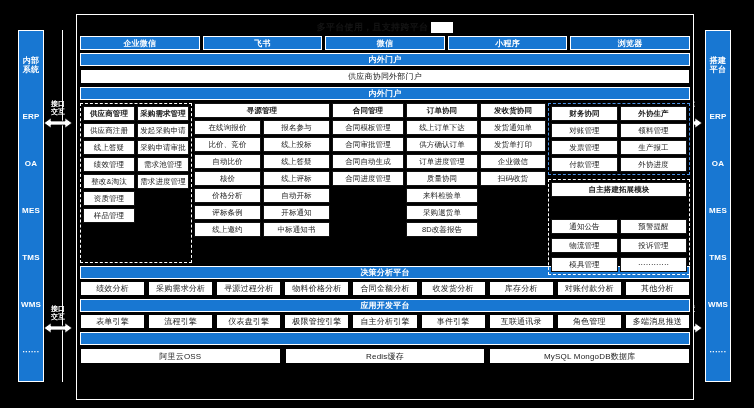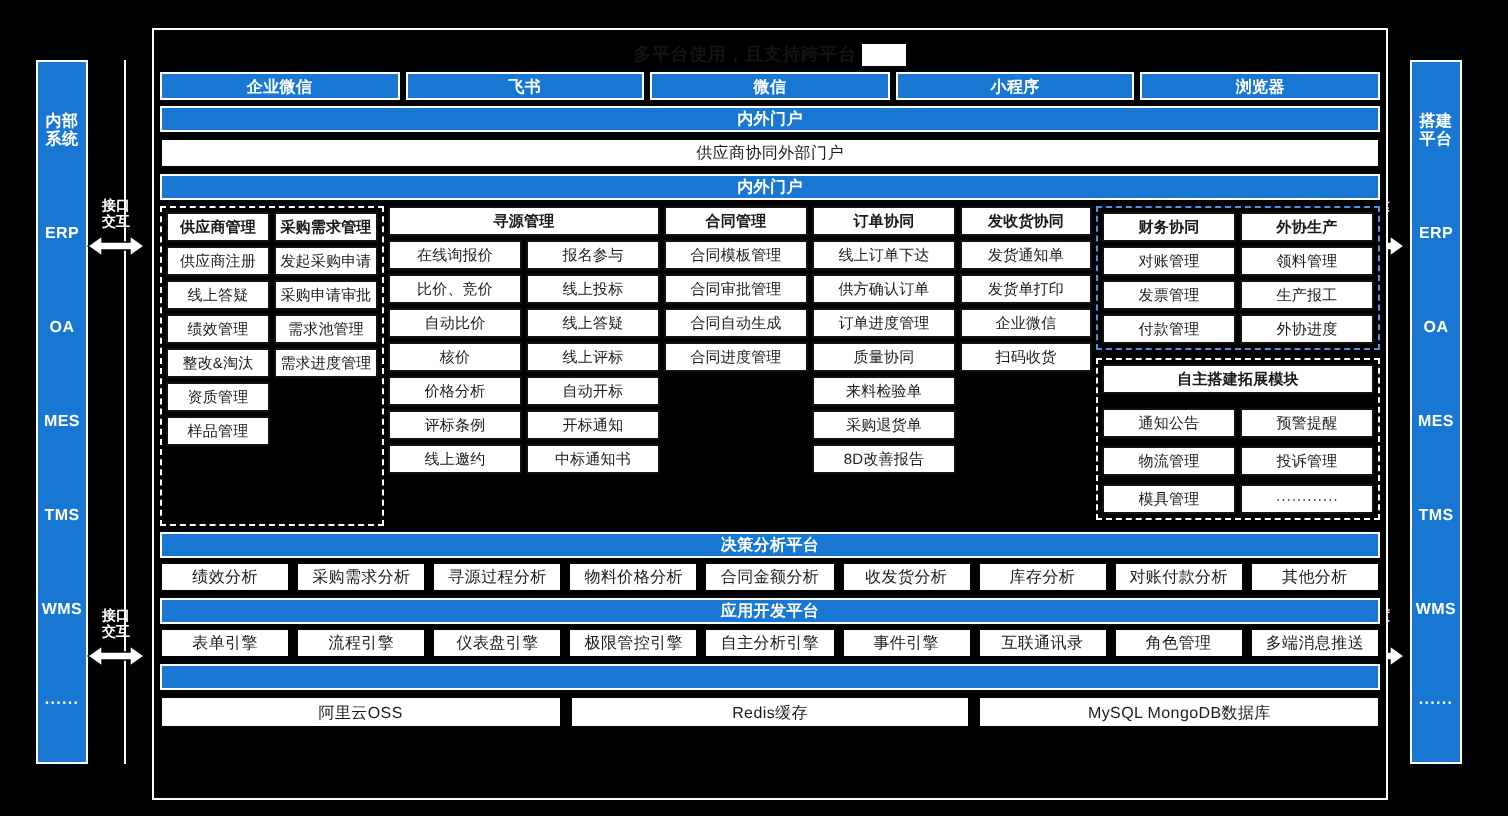--- a/index.html
+++ b/index.html
@@ -352,21 +352,21 @@
           <div class="gcol" style="flex:1;border-radius:17px;">
             <div class="gcell hdr">外协生产</div>
             <div class="gcell">领料管理</div>
             <div class="gcell">生产报工</div>
             <div class="gcell">外协进度</div>
           </div>
         </div>
 
         <div class="group" style="flex-direction:column; margin-top:2px;">
           <div class="gcell hdr">自主搭建拓展模块</div>
-          <div class="gsub" style="margin-top:5px;">
+          <div class="gsub" style="margin-top:20px;">
             <div class="gcell">通知公告</div>
             <div class="gcell">预警提醒</div>
           </div>
           <div class="gsub" style="margin-top:2px;">
             <div class="gcell">物流管理</div>
             <div class="gcell">投诉管理</div>
           </div>
           <div class="gsub" style="margin-top:2px;">
             <div class="gcell">模具管理</div>
             <div class="gcell">············</div>

